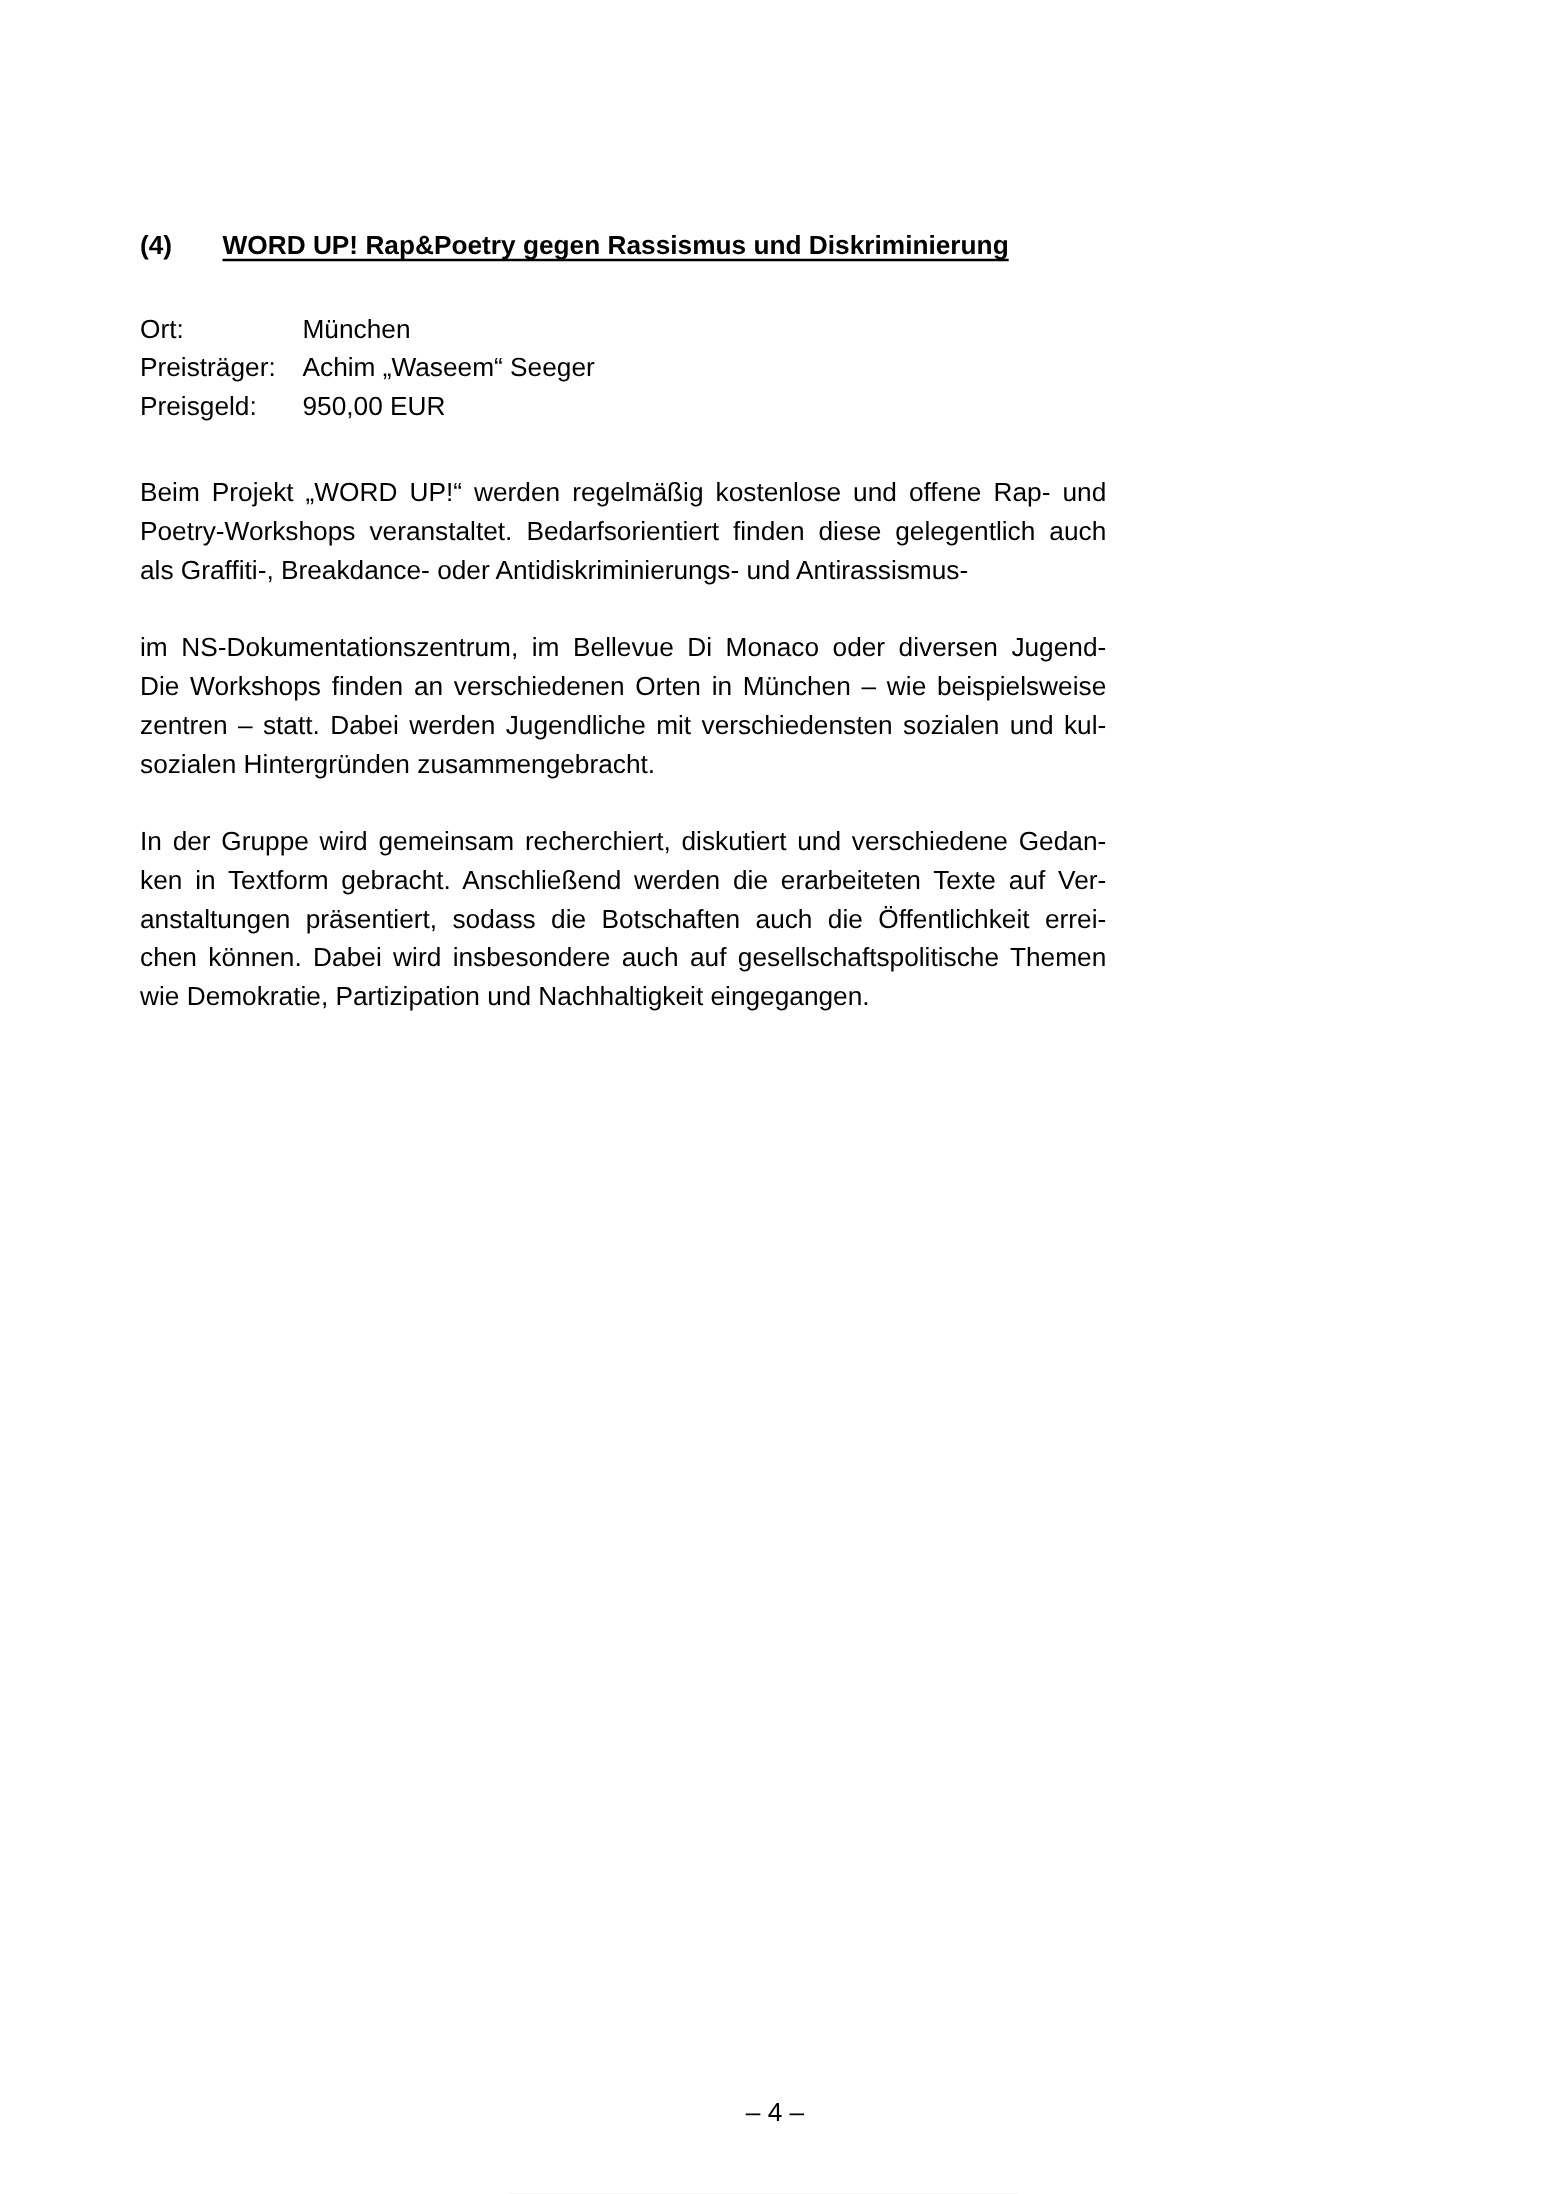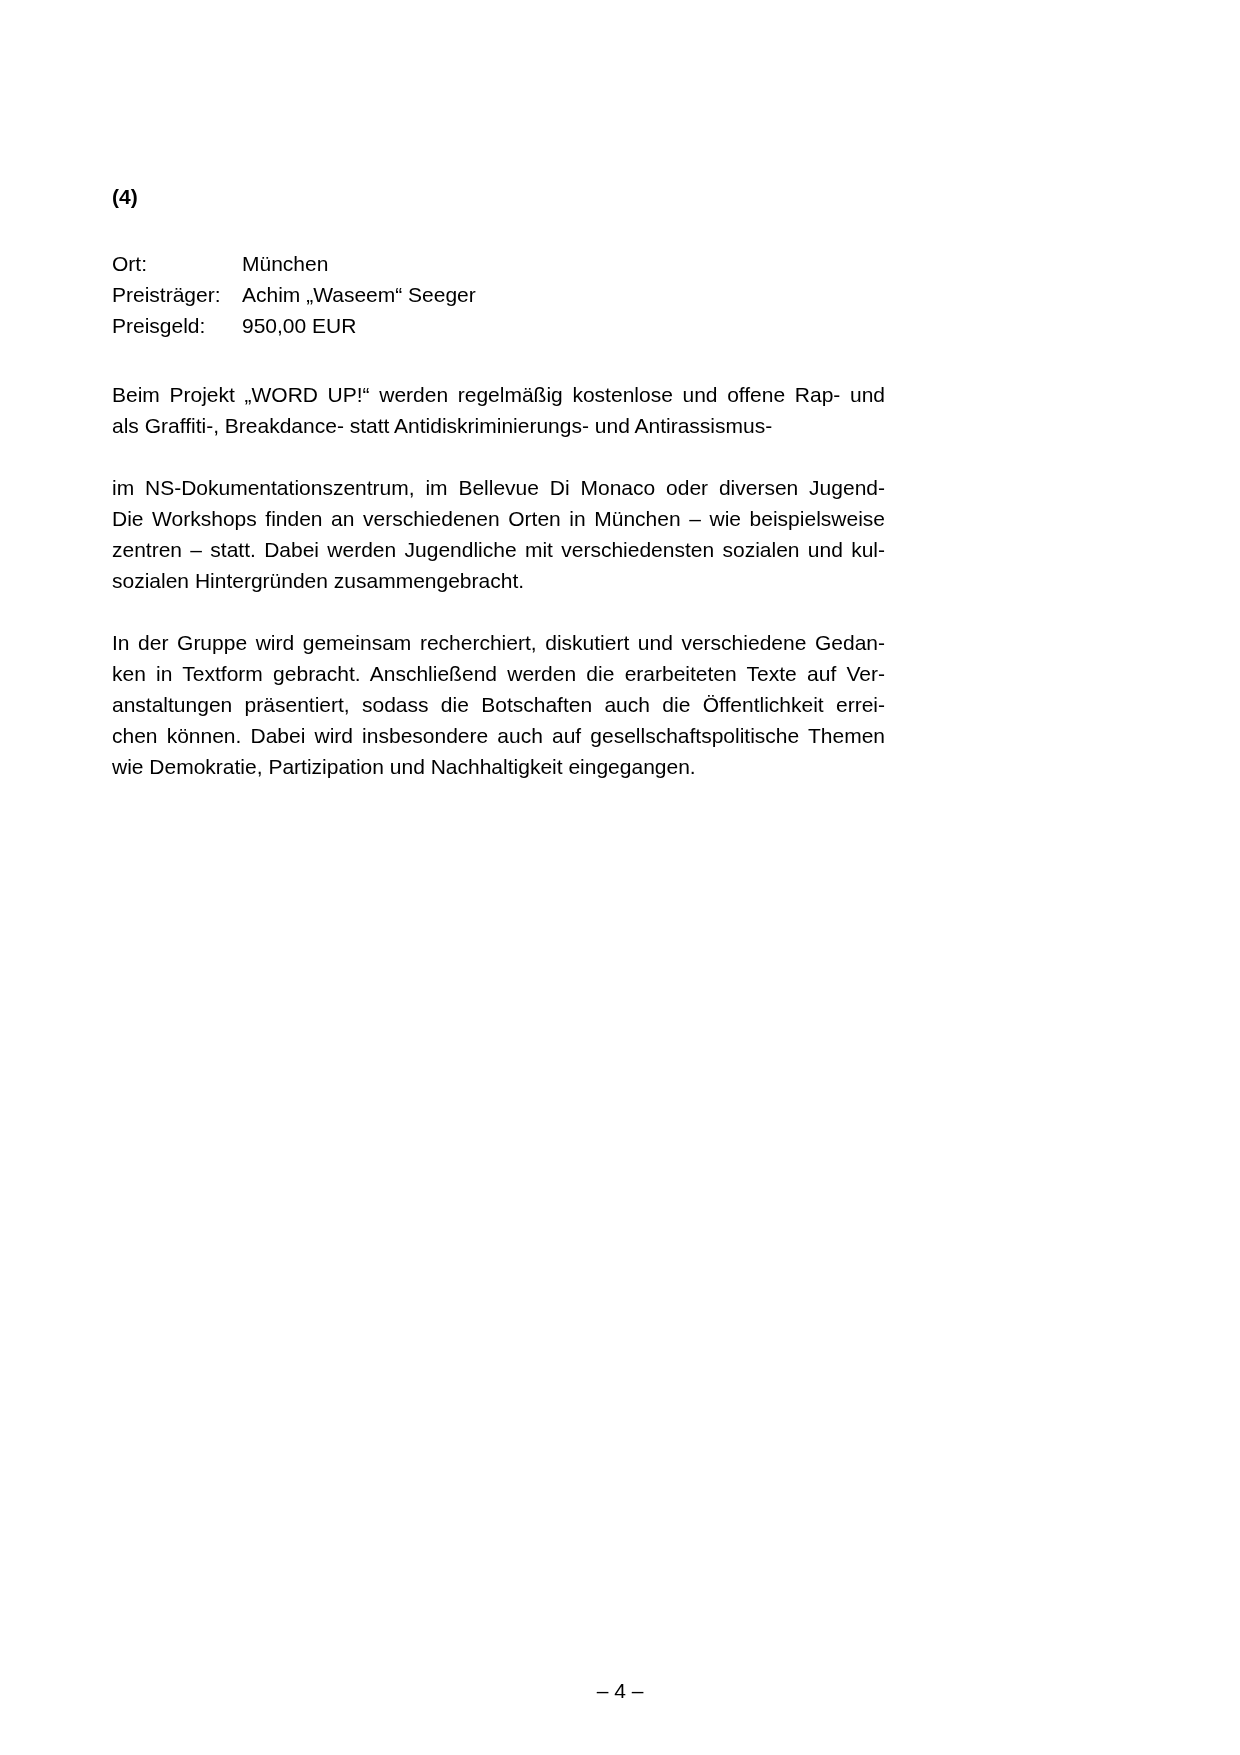--- a/index.html
+++ b/index.html
@@ -73,40 +73,42 @@
   }
 </style>
 </head>
 <body>
 
 <div class="page">
   <div class="content">
 
     <div class="heading">
       <span class="heading-number">(4)</span>
+      <span class="heading-title">WORD UP! Rap&amp;Poetry gegen Rassismus und Diskriminierung</span>
     </div>
 
     <div class="fields">
       <div class="field-row">
         <span class="field-label">Ort:</span>
         <span class="field-value">München</span>
       </div>
       <div class="field-row">
         <span class="field-label">Preisträger:</span>
         <span class="field-value">Achim „Waseem“ Seeger</span>
       </div>
       <div class="field-row">
         <span class="field-label">Preisgeld:</span>
         <span class="field-value">950,00 EUR</span>
       </div>
     </div>
 
     <div class="para">
       <div class="line">Beim Projekt „WORD UP!“ werden regelmäßig kostenlose und offene Rap- und</div>
-      <div class="line">als Graffiti-, Breakdance- statt Antidiskriminierungs- und Antirassismus-</div>
+      <div class="line">Poetry-Workshops veranstaltet. Bedarfsorientiert finden diese gelegentlich auch</div>
+      <div class="line">als Graffiti-, Breakdance- oder Antidiskriminierungs- und Antirassismus-</div>
     </div>
 
     <div class="para">
       <div class="line">im NS-Dokumentationszentrum, im Bellevue Di Monaco oder diversen Jugend-</div>
       <div class="line">Die Workshops finden an verschiedenen Orten in München – wie beispielsweise</div>
       <div class="line">zentren – statt. Dabei werden Jugendliche mit verschiedensten sozialen und kul-</div>
       <div class="line">sozialen Hintergründen zusammengebracht.</div>
     </div>
 
     <div class="para">

